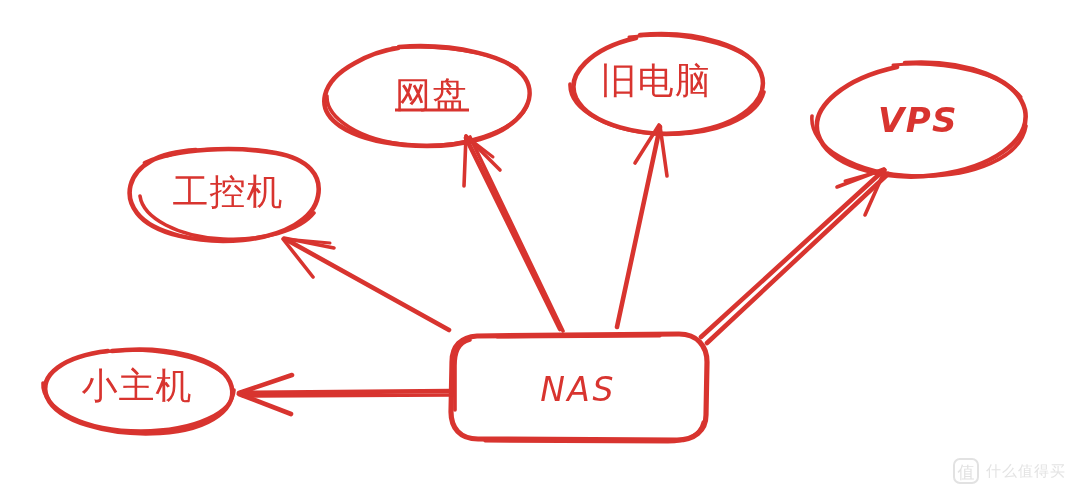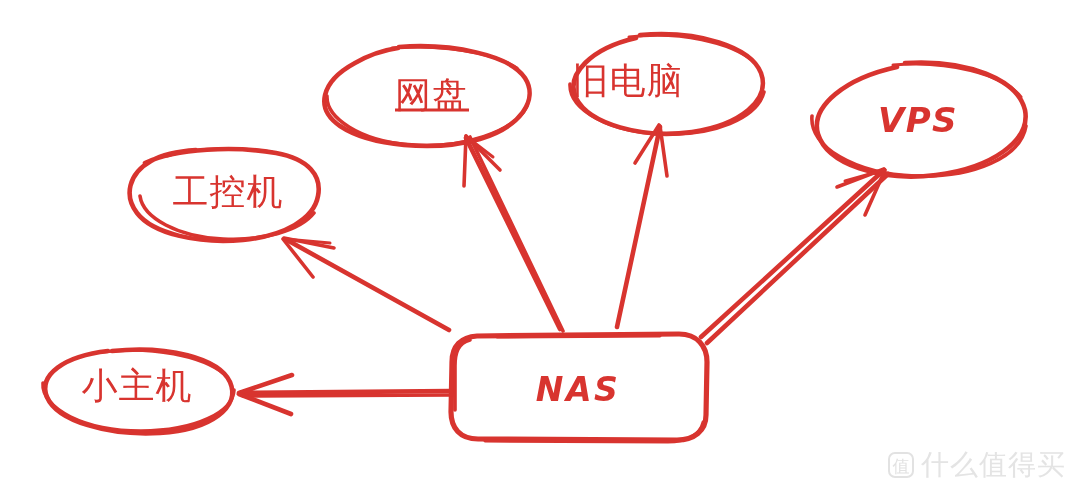--- a/index.html
+++ b/index.html
@@ -42,21 +42,21 @@
   .label-latin {
     font-family: "DejaVu Sans", "Liberation Sans", sans-serif;
     font-size: 34px;
     font-weight: 700;
     font-style: italic;
     letter-spacing: 1.5px;
   }
   .label-nas {
     font-family: "DejaVu Sans", "Liberation Sans", sans-serif;
     font-size: 33px;
-    font-weight: 700;
+    font-weight: 400;
     font-style: italic;
     letter-spacing: 2.5px;
   }
   #watermark {
     position: absolute;
     right: 14px;
     bottom: 8px;
     display: flex;
     align-items: center;
     gap: 7px;
@@ -70,21 +70,21 @@
     color: #E2E2E2;
     font-family: "DejaVu Sans", "Liberation Sans", sans-serif;
     font-size: 17px;
     line-height: 24px;
     text-align: center;
     box-sizing: border-box;
   }
   #watermark .wm-text {
     color: #E4E4E4;
     font-family: "DejaVu Sans", "Liberation Sans", sans-serif;
-    font-size: 28px;
+    font-size: 15px;
     letter-spacing: 1px;
   }
 </style>
 </head>
 <body>
 
 <div id="canvas-wrap">
 
   <svg id="sketch" viewBox="0 0 1080 492" xmlns="http://www.w3.org/2000/svg">
     <defs>
@@ -183,21 +183,21 @@
       <path class="ink ink-thin" d="M 452 395 L 243 396"></path>
       <path class="ink ink-med" d="M 239 393 L 292 375"></path>
       <path class="ink ink-med" d="M 239 394 L 291 414"></path>
     </g>
   </svg>
 
   <div class="node-label label-cjk" style="left:228px; top:192px;text-align:right;">工控机</div>
 
   <div class="node-label label-cjk" style="left:432px; top:95px;text-decoration:underline;">网盘</div>
 
-  <div class="node-label label-cjk" style="left:628px; top:81px;">旧电脑</div>
+  <div class="node-label label-cjk" style="left:656px; top:81px;">旧电脑</div>
 
   <div class="node-label label-latin" style="left:918px; top:120px;">VPS</div>
 
   <div class="node-label label-cjk" style="left:137px; top:386px;">小主机</div>
 
   <div class="node-label label-nas" style="left:578px; top:389px;">NAS</div>
 
   <div id="watermark">
     <div class="wm-logo">值</div>
     <div class="wm-text">什么值得买</div>

